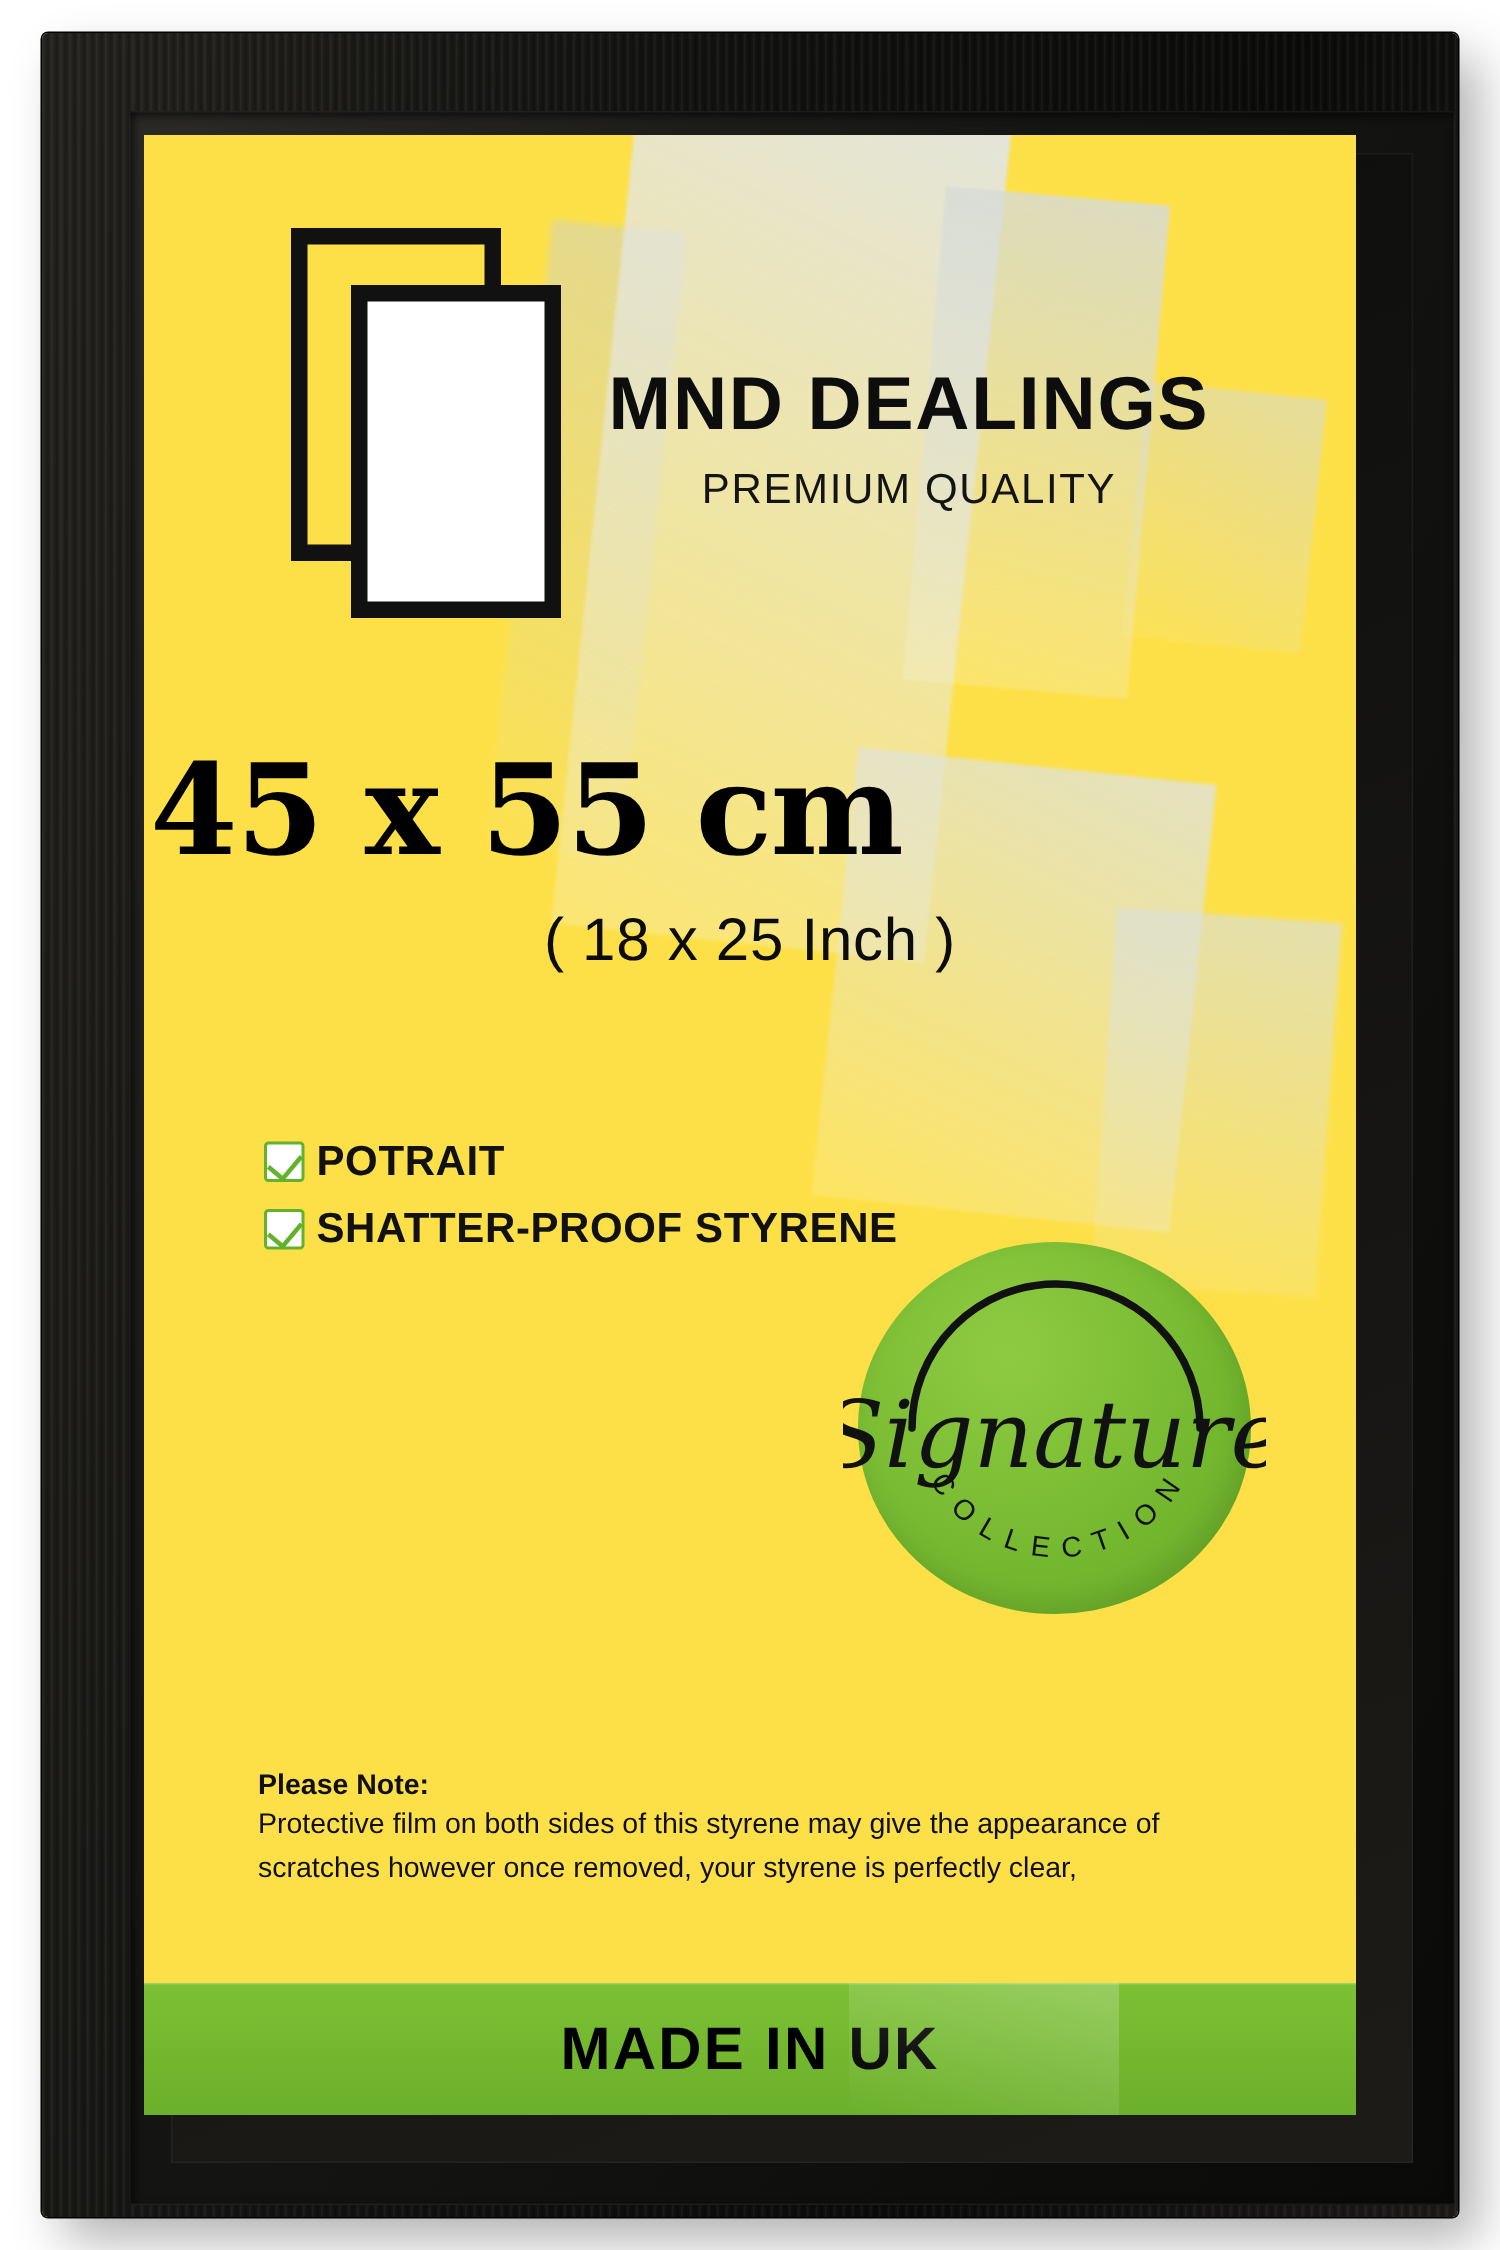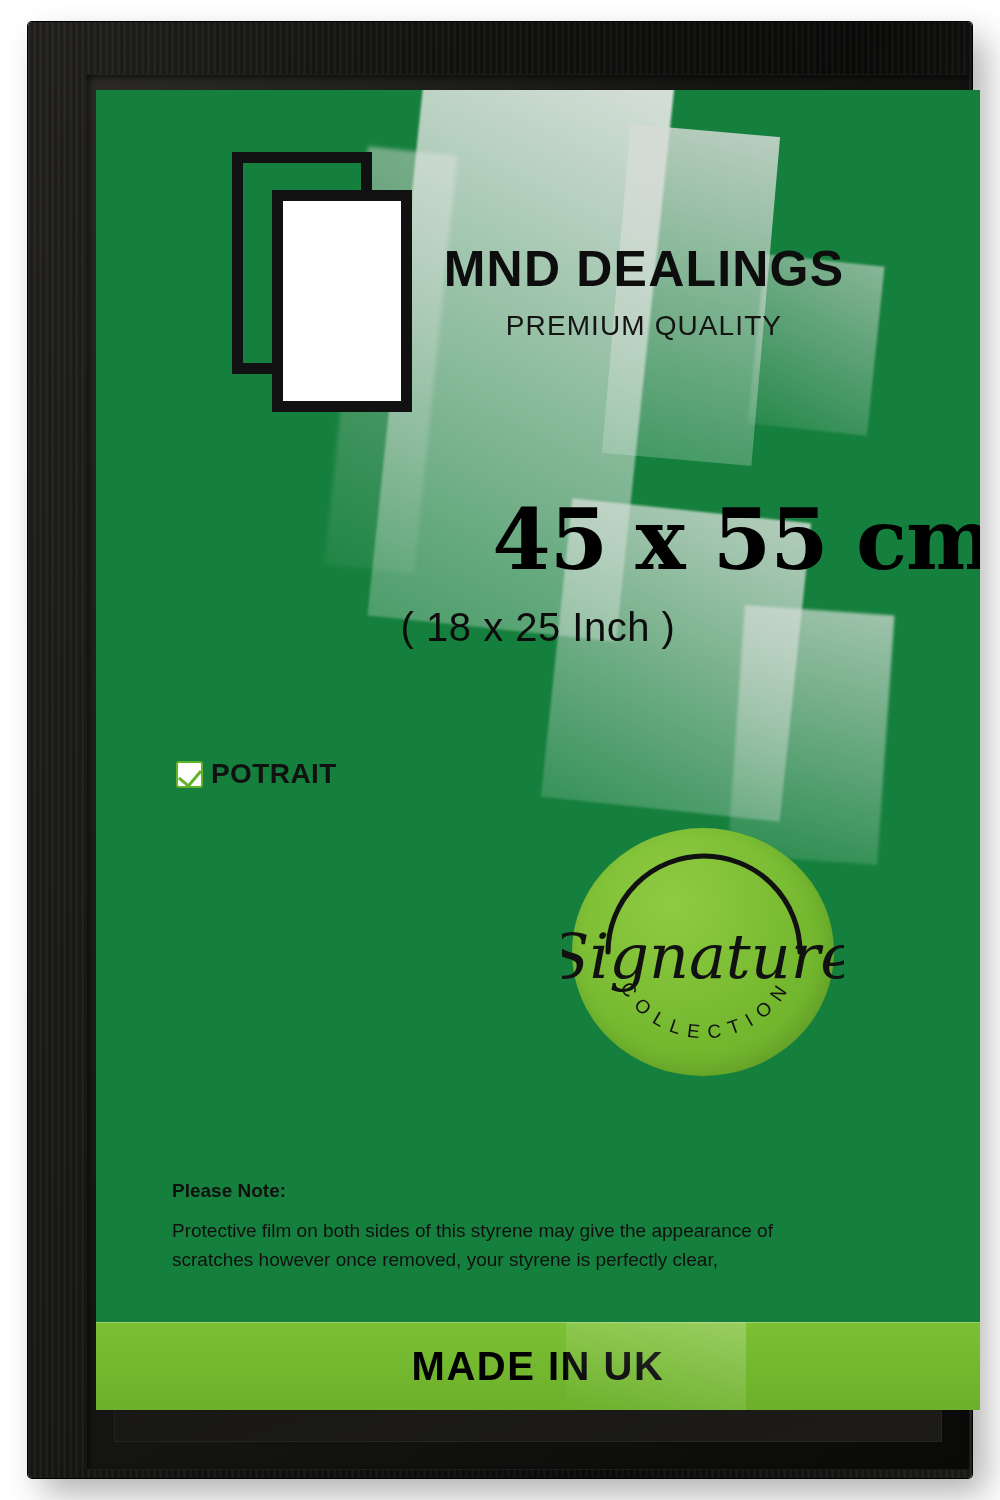--- a/index.html
+++ b/index.html
@@ -50,22 +50,22 @@
     left: 86px; top: 80px;
     width: 828px; height: 1340px;
     background: linear-gradient(160deg, #0d0d0c, #1c1b18);
     box-shadow: inset 0 0 0 1px rgba(255,255,255,0.05);
   }
 
   
   .sheet {
     position: absolute;
     left: 96px; top: 90px;
-    width: 884px; height: 1320px;
-    background: #15803d;
+    width: 808px; height: 1320px;
+    background: #fde047;
     overflow: hidden;
   }
 
   
   .refl { position: absolute; pointer-events: none; }
   .r1 {
     left: 300px; top: -20px; width: 250px; height: 560px;
     background: linear-gradient(200deg, rgba(226,229,226,0.95), rgba(244,246,243,0.25));
     transform: rotate(6deg);
     filter: blur(1px);
@@ -131,22 +131,22 @@
     color: #0d0d0d; line-height: 1;
   }
   .brand-sub {
     margin-top: 16px;
     font-size: 28px; font-weight: normal; letter-spacing: 1.1px;
     color: #141414; text-align: center;
   }
 
   
   .size-cm {
-    position: absolute; left: 14px; top: 408px; width: 100%;
-    text-align: right;
+    position: absolute; left: 4px; top: 408px; width: 100%;
+    text-align: left;
     font-family: "DejaVu Serif", serif;
     font-weight: bold;
     font-size: 84px;
     letter-spacing: -1px;
     color: #000;
     line-height: 1;
   }
   .size-in {
     position: absolute; left: 0; top: 515px; width: 100%;
     text-align: center;
@@ -197,21 +197,21 @@
     box-shadow: inset -6px -8px 18px rgba(0,0,0,0.10);
   }
   .badge svg { position: absolute; left: 0; top: 0; }
 
   
   .note {
     position: absolute; left: 76px; top: 1090px; width: 660px;
   }
   .note-title {
     font-size: 19px; font-weight: bold; color: #101010;
-    margin-bottom: 15px;
+    margin-bottom: 1px;
   }
   .note-body {
     font-size: 19px; color: #101010; line-height: 1.5;
   }
 
   
   .band {
     position: absolute; left: 0; bottom: 0;
     width: 100%; height: 88px;
     background: linear-gradient(180deg, #7cc034, #6cb02b);
@@ -261,20 +261,24 @@
       </div>
 
       <div class="size-cm">45 x 55 cm</div>
       <div class="size-in">( 18 x 25 Inch )</div>
 
       <div class="features">
         <div class="feat">
           <span class="check"></span>
           <span class="feat-label">POTRAIT</span>
         </div>
+        <div class="feat">
+          <span class="check"></span>
+          <span class="feat-label">SHATTER-PROOF STYRENE</span>
+        </div>
       </div>
 
       <div class="badge">
         <div class="badge-disc"></div>
         <svg width="282" height="248" viewBox="0 0 282 248" xmlns="http://www.w3.org/2000/svg">
           <defs>
             <path id="arcTop" d="M 40 130 A 100 100 0 0 1 240 130"></path>
             <path id="arcBottom" d="M 48 128 A 96 96 0 0 0 238 128"></path>
           </defs>
 

